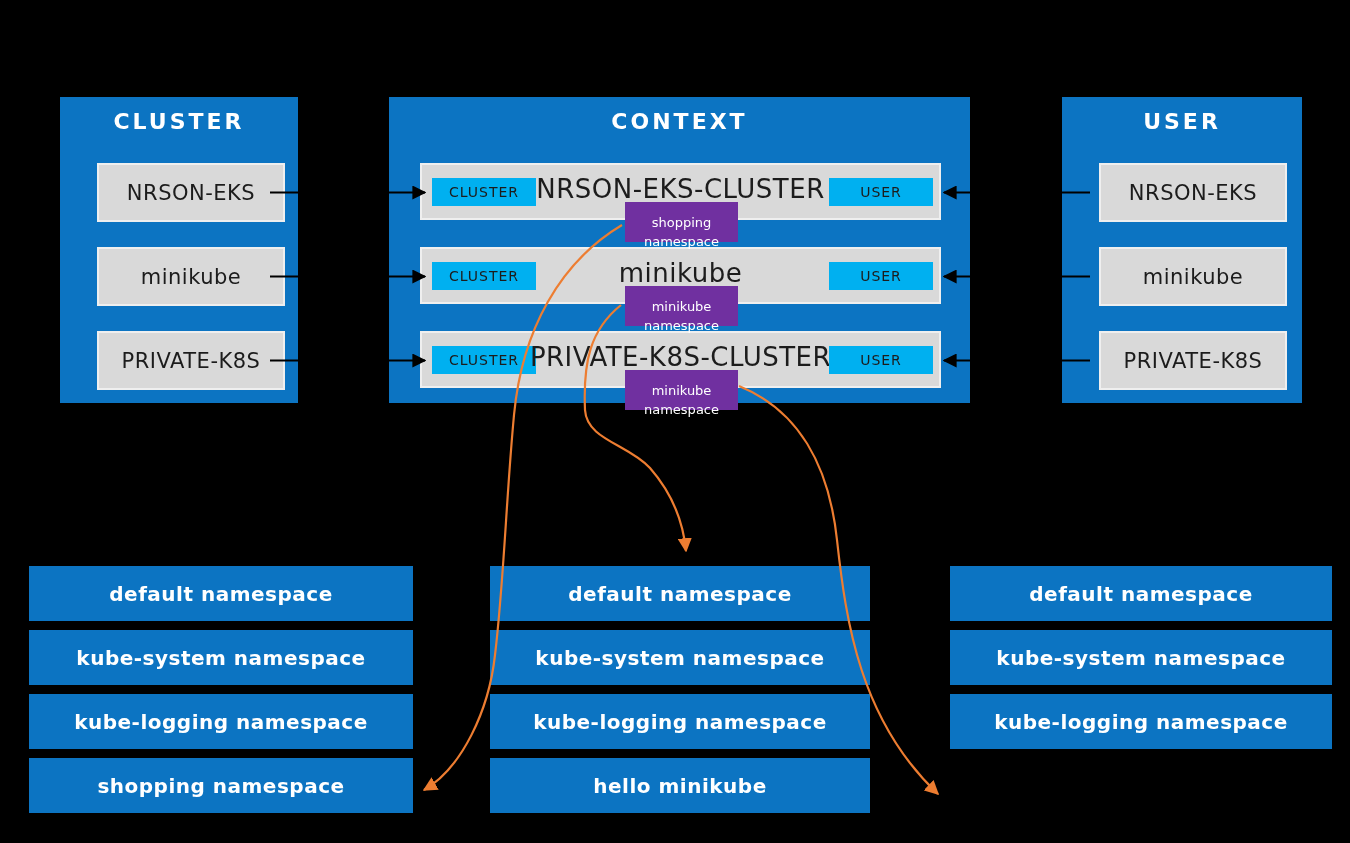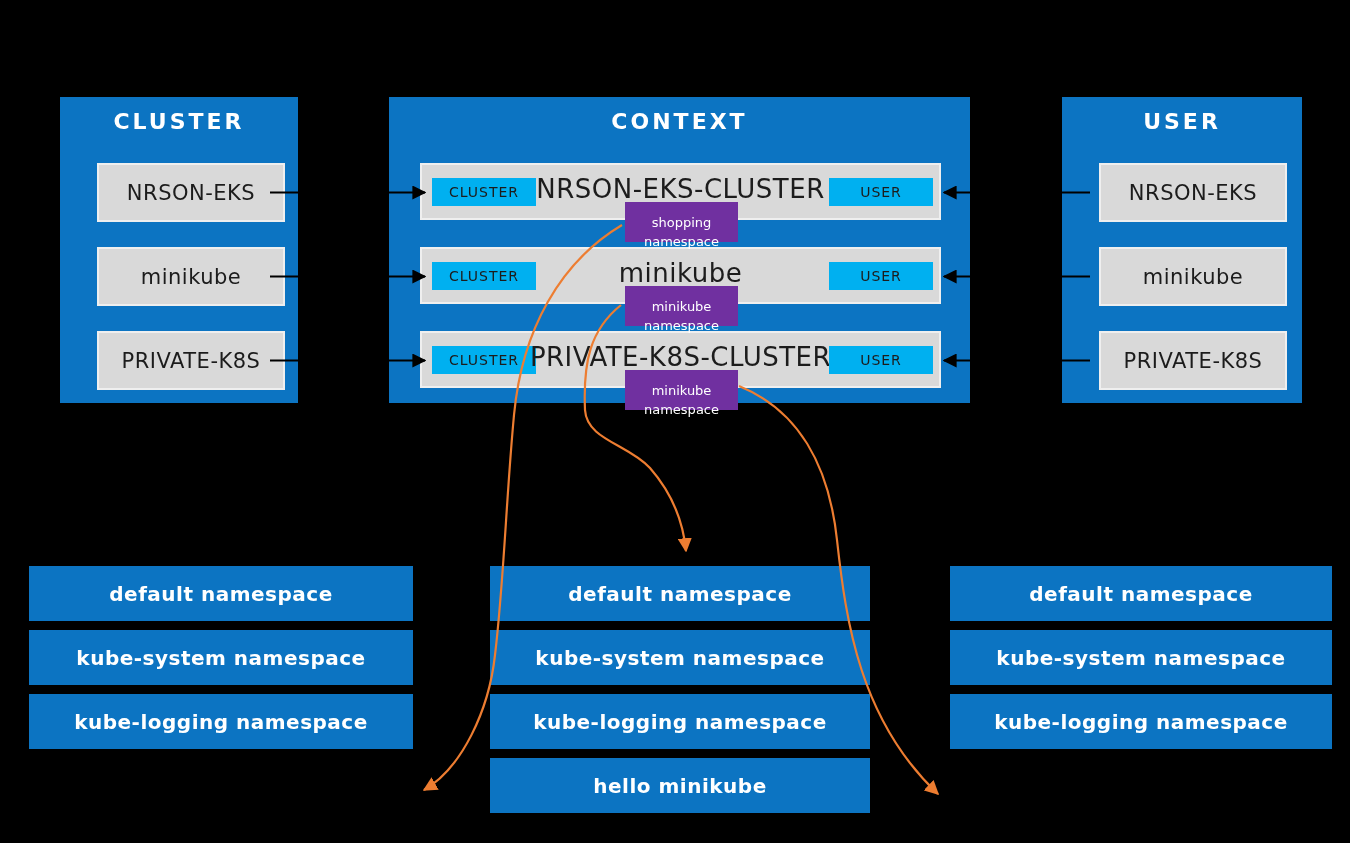--- a/index.html
+++ b/index.html
@@ -134,20 +134,21 @@
     <div class="panel-title">USER</div>
     <div class="gray-box gb-0">NRSON-EKS</div>
     <div class="gray-box gb-1">minikube</div>
     <div class="gray-box gb-2">PRIVATE-K8S</div>
   </div>
 
   <div class="ns-col" id="ns-col-left">
     <div class="ns-bar">default namespace</div>
     <div class="ns-bar">kube-system namespace</div>
     <div class="ns-bar">kube-logging namespace</div>
+    <div class="ns-bar">shopping namespace</div>
   </div>
   <div class="ns-col" id="ns-col-middle">
     <div class="ns-bar">default namespace</div>
     <div class="ns-bar">kube-system namespace</div>
     <div class="ns-bar">kube-logging namespace</div>
     <div class="ns-bar">hello minikube</div>
   </div>
   <div class="ns-col" id="ns-col-right">
     <div class="ns-bar">default namespace</div>
     <div class="ns-bar">kube-system namespace</div>

